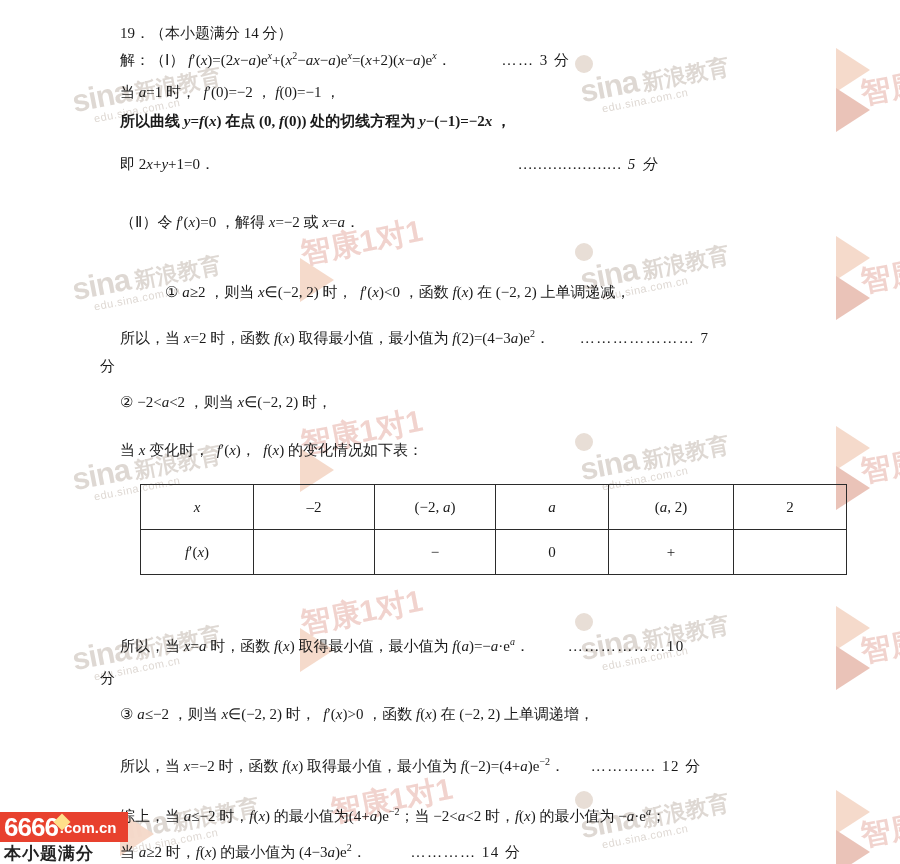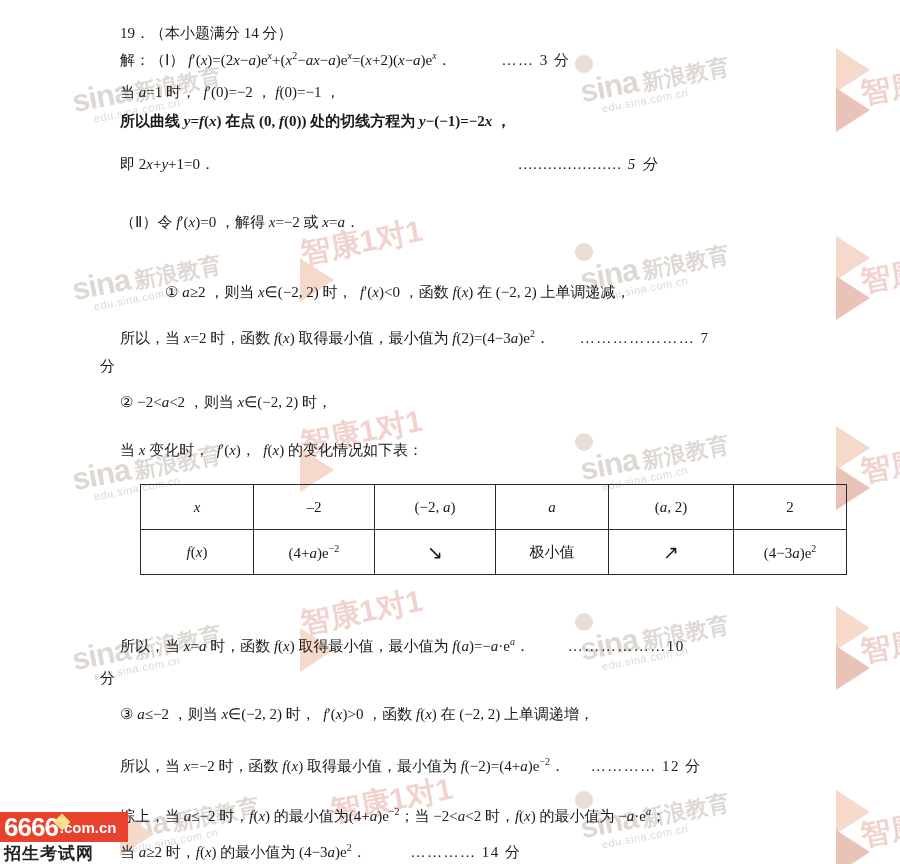--- a/index.html
+++ b/index.html
@@ -276,32 +276,32 @@
     <tbody>
         <tr>
       <td class="c0"><i class="m">x</i></td>
       <td class="c1">–2</td>
       <td class="c2">(−2,&nbsp;<i class="m">a</i>)</td>
       <td class="c3"><i class="m">a</i></td>
       <td class="c4">(<i class="m">a</i>,&nbsp;2)</td>
       <td class="c5">2</td>
     </tr>
     <tr>
-      <td><i class="m">f</i>(<i class="m">x</i>)</td>
-      <td>(4+<i class="m">a</i>)e<sup>−2</sup></td>
-      <td class="arrow">↘</td>
-      <td>极小值</td>
-      <td class="arrow">↗</td>
-      <td>(4−3<i class="m">a</i>)e<sup>2</sup></td>
+      <td><i class="m">f</i>′(<i class="m">x</i>)</td>
+      <td></td>
+      <td>−</td>
+      <td>0</td>
+      <td>+</td>
+      <td></td>
     </tr>
   </tbody>
     </table>
 
   <div class="footer-logo">
     <div class="fl-bar">
       <span class="fl-num">6666</span>
       <span class="fl-dom">.com.cn</span>
     </div>
     <div class="fl-heart"></div>
-    <div class="fl-sub">招生考试网</div>
+    <div class="fl-sub">本小题满分</div>
   </div>
 
 </div>
 
 </body></html>

